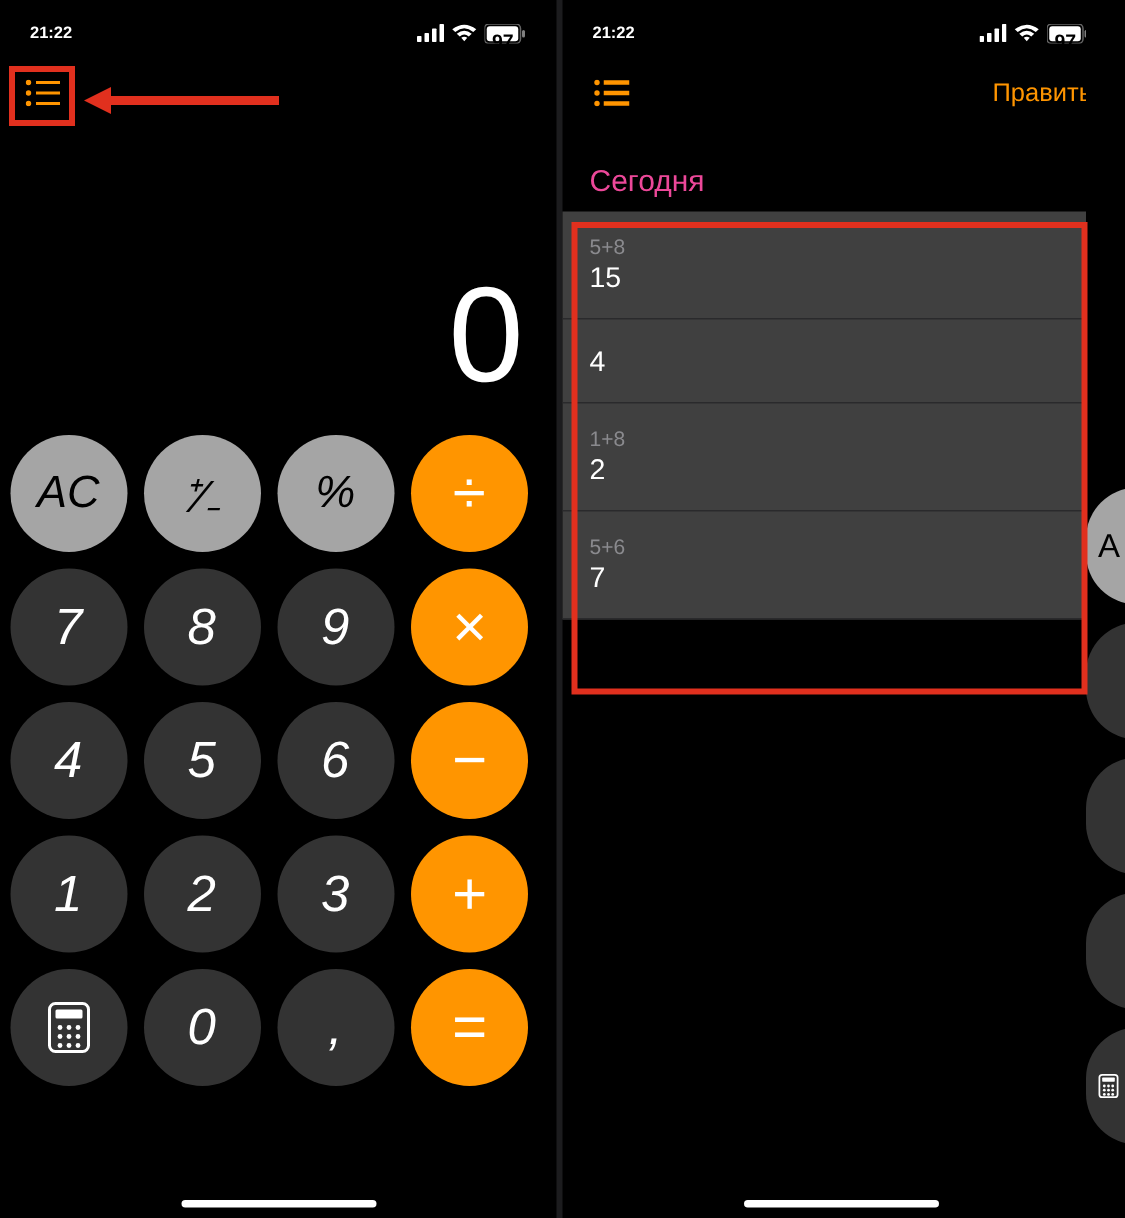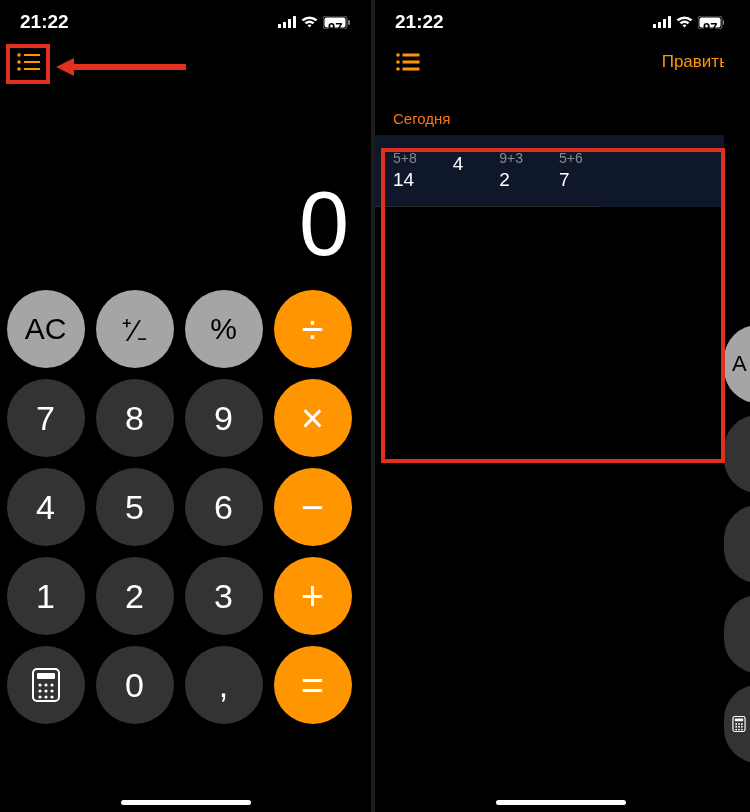--- a/index.html
+++ b/index.html
@@ -25,21 +25,21 @@
     .status-bar {
       height: 44px;
       display: flex;
       align-items: center;
       justify-content: space-between;
       padding: 0 20px;
       color: #fff;
       font-size: 15px;
       font-weight: 600;
     }
-    .status-time { font-size: 19px; }
+    .status-time { font-size: 11px; }
     .status-icons { display: flex; align-items: center; gap: 5px; }
     .signal-icon, .wifi-icon, .battery-icon { display: inline-flex; align-items: center; }
     .battery-text { font-size: 13px; font-weight: 700; color:#000; position: absolute; left: 5px; top: 5px; line-height: 13px; }
 
     
     .calc-top {
       height: 36px;
       display: flex;
       align-items: center;
       padding: 0 14px;
@@ -59,20 +59,21 @@
       font-size: 90px;
       font-weight: 300;
     }
     .keypad {
       padding: 0 27px 22px 14px;
       display: grid;
       grid-template-columns: repeat(4, 78px);
       grid-auto-rows: 78px;
       gap: 11px;
       justify-content: center;
+      font-style: italic;
     }
     .btn {
       border-radius: 50%;
       display: flex;
       align-items: center;
       justify-content: center;
       font-size: 34px;
       font-weight: 400;
       color: #fff;
       cursor: pointer;
@@ -97,28 +98,28 @@
       height: 36px;
       display: flex;
       align-items: center;
       justify-content: space-between;
       padding: 0 18px;
     }
     .hist-top .history-btn svg path,
     .hist-top .history-btn svg rect { stroke: #ff9500; fill: #ff9500; }
     .edit-link { color: #ff9500; font-size: 17px; }
     .hist-section-title {
-      color: #f97316;
-      font-size: 15px;
+      color: #ec4899;
+      font-size: 20px;
       padding: 30px 18px 8px 18px;
     }
     .hist-list {
       display: flex;
-      flex-direction: row;
-      background: #0f172a;
+      flex-direction: column;
+      background: #404040;
     }
     .hist-item {
       padding: 15px 18px;
       border-bottom: 1px solid #2a2a2c;
     }
     .hist-expr { color: #8a8a8e; font-size: 14px; }
     .hist-result { color: #fff; font-size: 19px; margin-top: 3px; }
 
     
     .annotation-box-1 {
@@ -291,27 +292,27 @@
         <circle cx="2" cy="16" r="1.8" fill="#ff9500"></circle>
         <rect x="7" y="15" width="16" height="2" fill="#ff9500"></rect>
       </svg>
     </div>
     <span class="edit-link">Править</span>
   </div>
   <div class="hist-section-title">Сегодня</div>
   <div class="hist-list">
     <div class="hist-item">
       <div class="hist-expr">5+8</div>
-      <div class="hist-result">14</div>
+      <div class="hist-result">15</div>
     </div>
     <div class="hist-item">
       <div class="hist-result">4</div>
     </div>
     <div class="hist-item">
-      <div class="hist-expr">9+3</div>
+      <div class="hist-expr">1+8</div>
       <div class="hist-result">2</div>
     </div>
     <div class="hist-item">
       <div class="hist-expr">5+6</div>
       <div class="hist-result">7</div>
     </div>
   </div>
   <div class="home-indicator"></div>
 </div>
 

